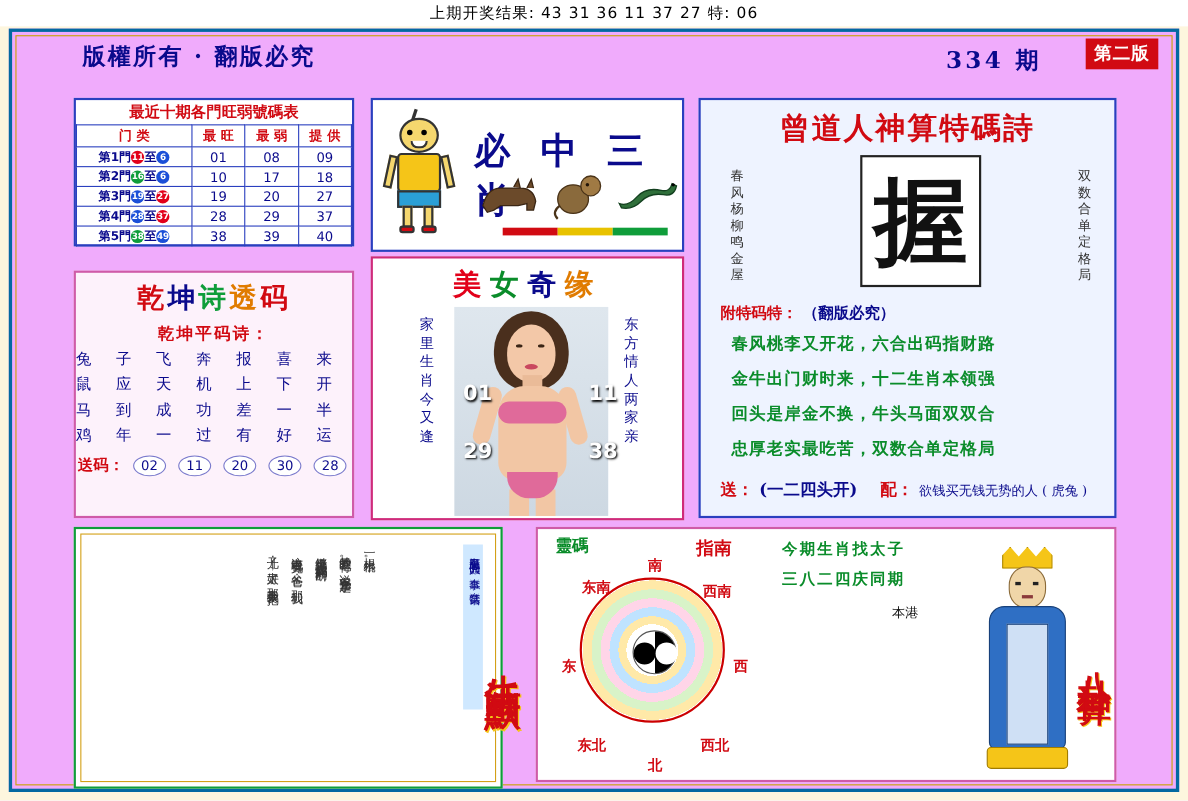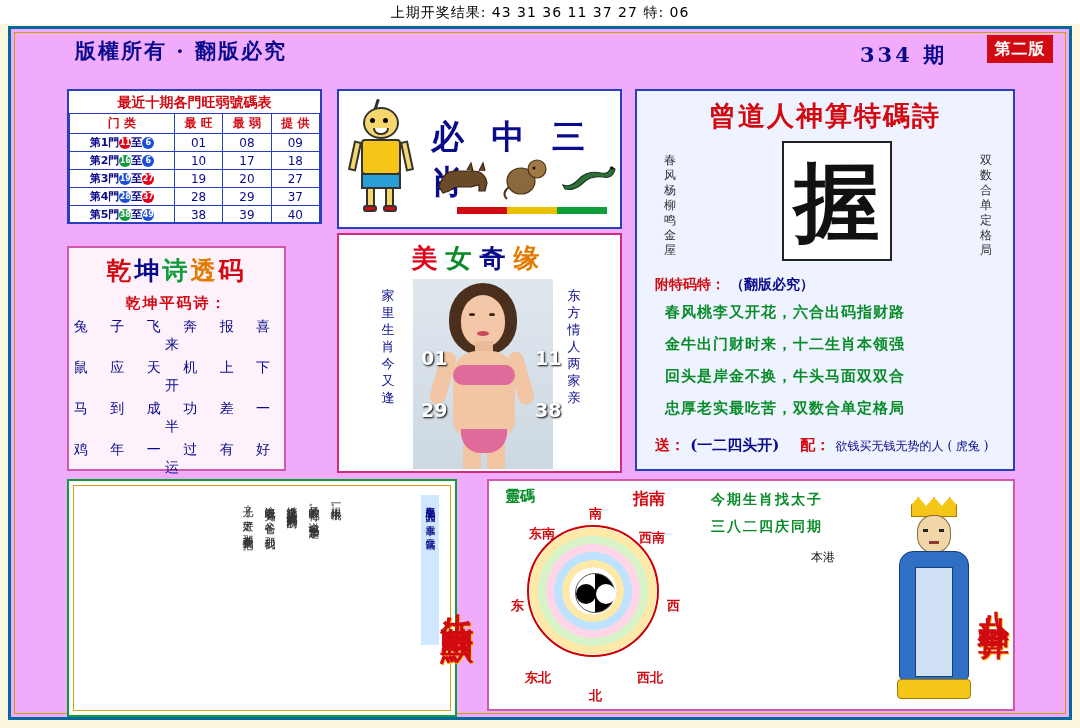--- a/index.html
+++ b/index.html
@@ -79,35 +79,35 @@
   table.wt td.num { color:#0a0a8c; font-size:12px; }
   .ball {
     display:inline-block; width:12px; height:12px; line-height:12px;
     border-radius:50%; color:#fff; font-size:8px; text-align:center;
     vertical-align:middle;
   }
   .b-red{background:#e2001a;} .b-blue{background:#1b4fd8;} .b-green{background:#0f9d3a;}
 
   
   #qk-panel {
-    left:52px; top:213px; width:219px; height:225px;
+    left:52px; top:213px; width:255px; height:225px;
     border:2px solid #cf5ba8; background:#fdf2fb;
   }
   #qk-title {
     margin-top:6px; text-align:center; font-size:25px; font-weight:bold;
     font-family:"DejaVu Serif", serif; letter-spacing:3px;
   }
   #qk-title .c1{color:#d10a12;} #qk-title .c2{color:#0a0a8c;}
   #qk-title .c3{color:#0f9d3a;} #qk-title .c4{color:#e07b00;}
   .qk-sub {
     text-align:center; font-size:15px; font-weight:bold; color:#d10a12;
     font-family:"DejaVu Serif", serif; margin-top:7px; letter-spacing:2px;
   }
   .qk-line {
-    text-align:center; font-size:14px; color:#0a0a8c; letter-spacing:9px;
+    font-size:14px; color:#0a0a8c; letter-spacing:9px;
     font-family:"DejaVu Serif", serif; margin-top:5px;
   }
   .qk-send { margin-top:8px; text-align:center; }
   .qk-send .lb { font-size:14px; font-weight:bold; color:#d10a12;
     font-family:"DejaVu Serif", serif; vertical-align:middle; }
   .qk-send .ov {
     display:inline-block; width:30px; height:19px; line-height:17px;
     border:1px solid #7a7acc; border-radius:50%;
     font-size:12px; color:#0a0a8c; text-align:center; margin:0 3px;
     vertical-align:middle; background:#fff;

